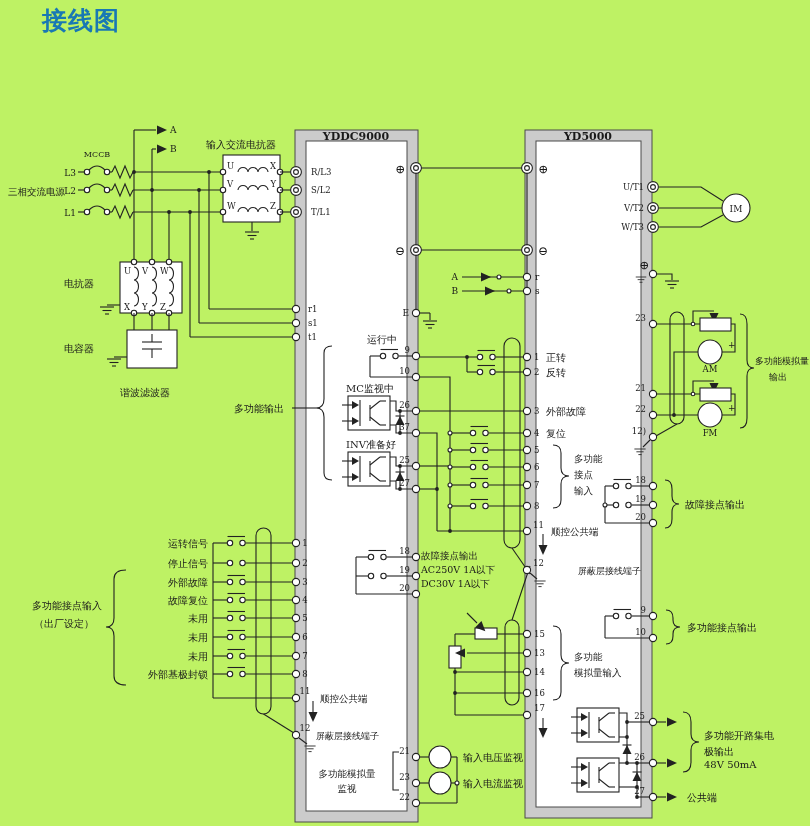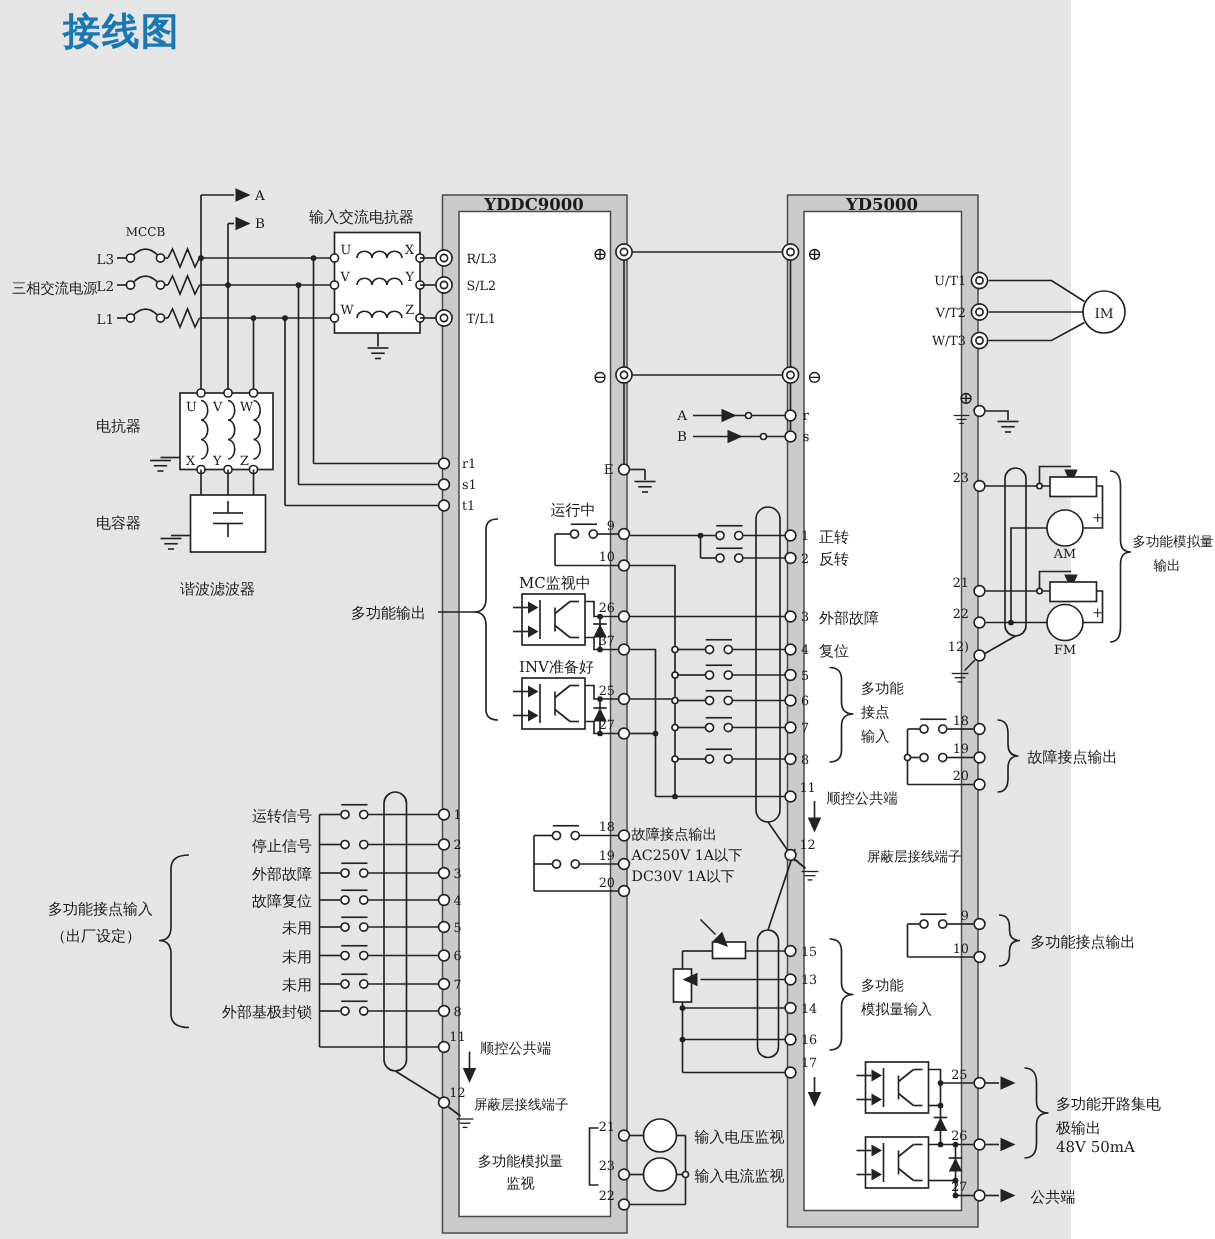--- a/index.html
+++ b/index.html
@@ -1,16 +1,16 @@
 <!DOCTYPE html>
 <html><head>
 <meta charset="utf-8">
 <style>
   html,body{margin:0;padding:0;background:#fff;width:810px;height:826px;overflow:hidden;}
-  #stage{position:relative;width:714px;height:826px;background:#e5e5e5;font-family:"DejaVu Serif",serif;}
+  #stage{position:relative;width:810px;height:826px;background:#bef264;font-family:"DejaVu Serif",serif;}
   svg line,svg path,svg rect,svg circle,svg polyline{stroke:#222;stroke-width:1.1;fill:none;}
   svg .frame{fill:#cbcbcb;stroke:#4a4a4a;stroke-width:1;}
   svg .inner{fill:#ffffff;stroke:#4a4a4a;stroke-width:1;}
   svg .w{fill:#ffffff;}
   svg .f{fill:#222;stroke:none;}
   svg .f2{fill:#222;stroke:none;}
   svg text{stroke:none;fill:#1a1a1a;font-family:"DejaVu Serif",serif;}
   svg .t8{font-size:8.5px;}
   svg .t9{font-size:9px;}
   svg .t95{font-size:9.5px;}

